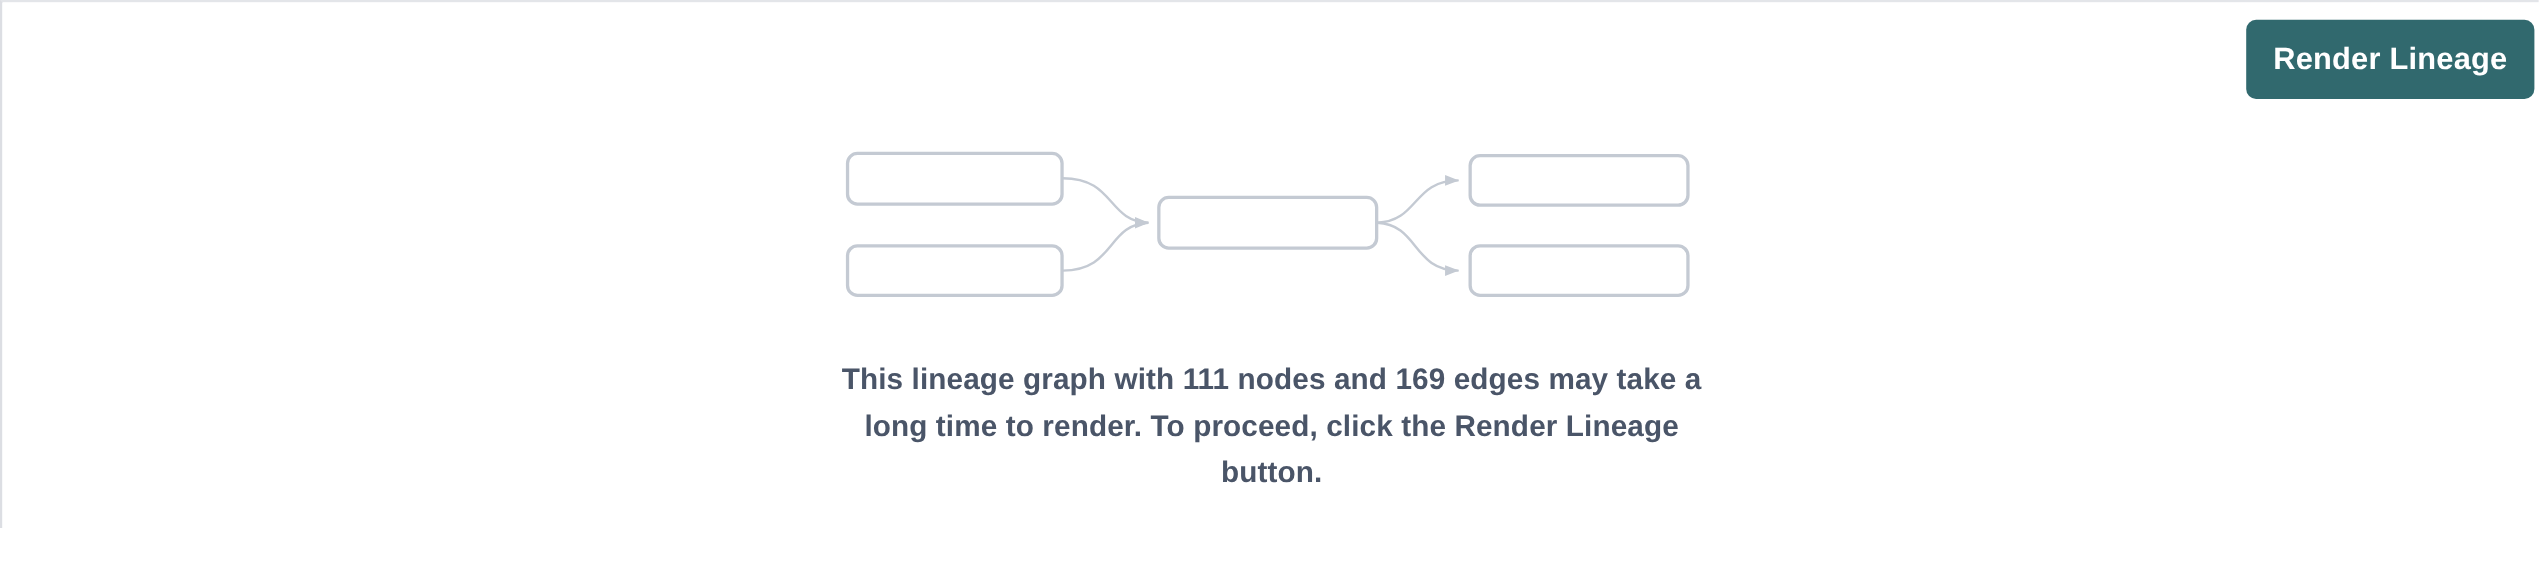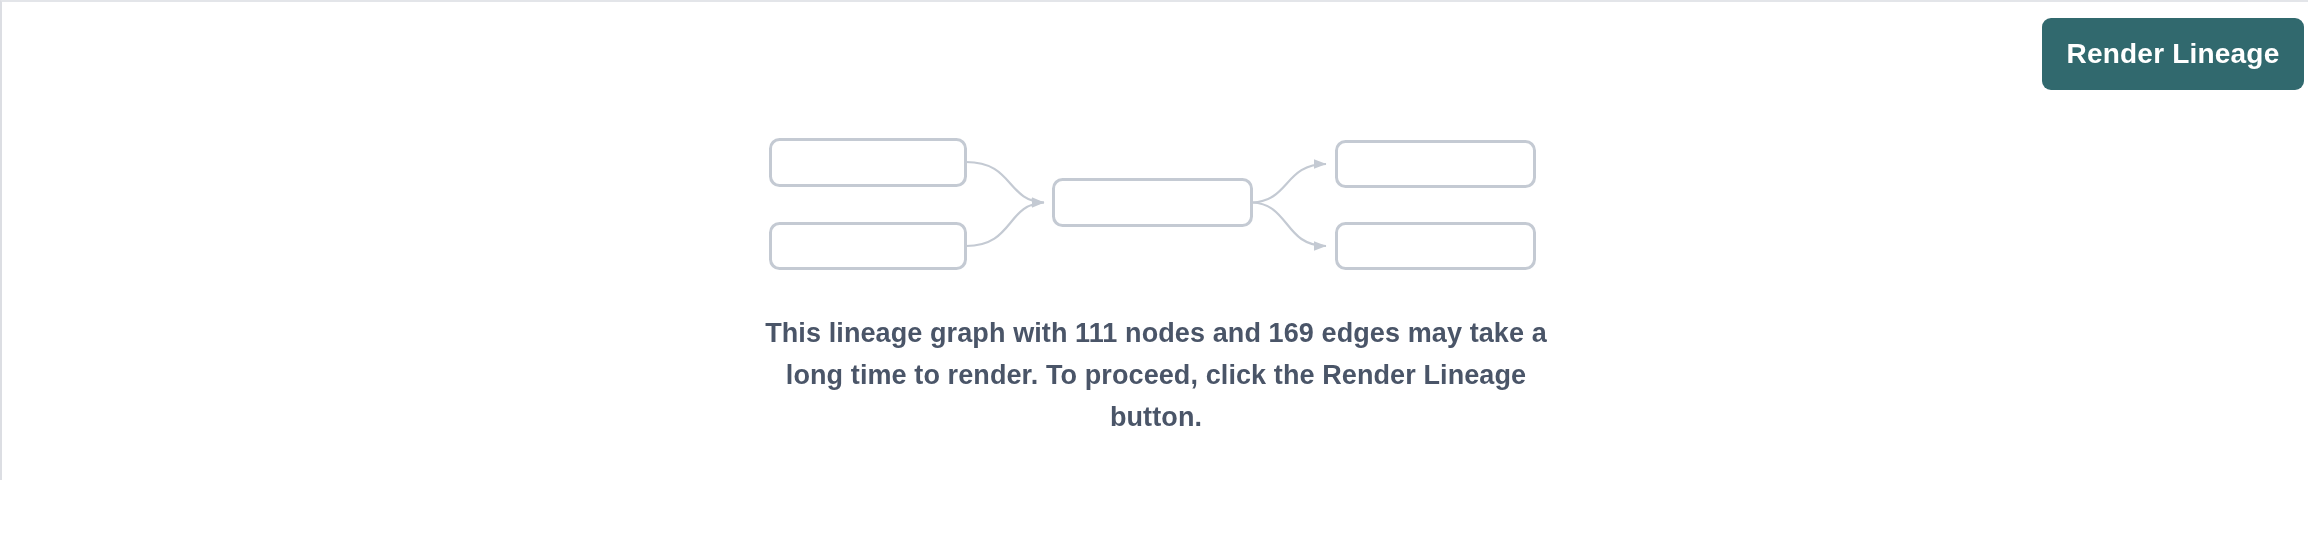--- a/index.html
+++ b/index.html
@@ -62,21 +62,21 @@
   }
 
   #lineage-placeholder-graphic {
     margin-top: 118px;
     width: 800px;
     height: 160px;
     display: block;
   }
 
   #empty-state-message {
-    margin-top: 32px;
+    margin-top: 44px;
     width: 790px;
     text-align: center;
     font-family: "Liberation Sans", sans-serif;
     font-size: 27px;
     font-weight: bold;
     line-height: 42px;
     color: #4A5568;
     letter-spacing: 0.1px;
   }
 </style>

